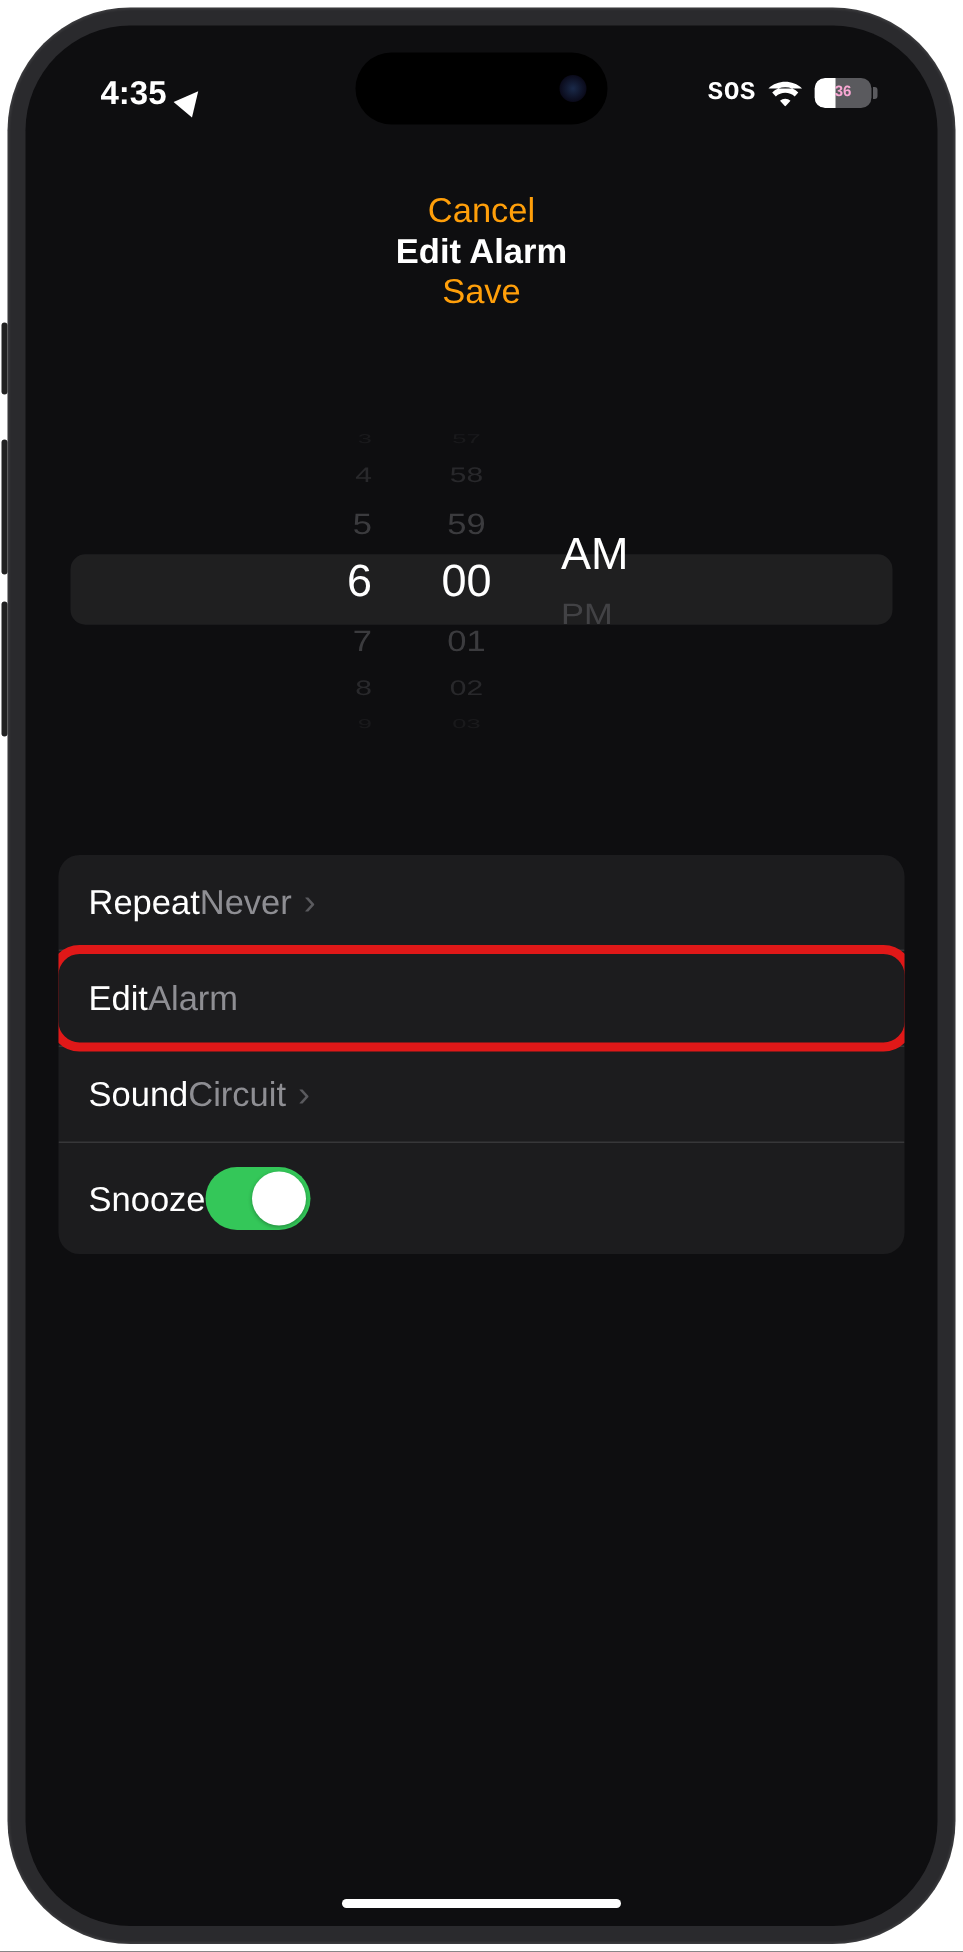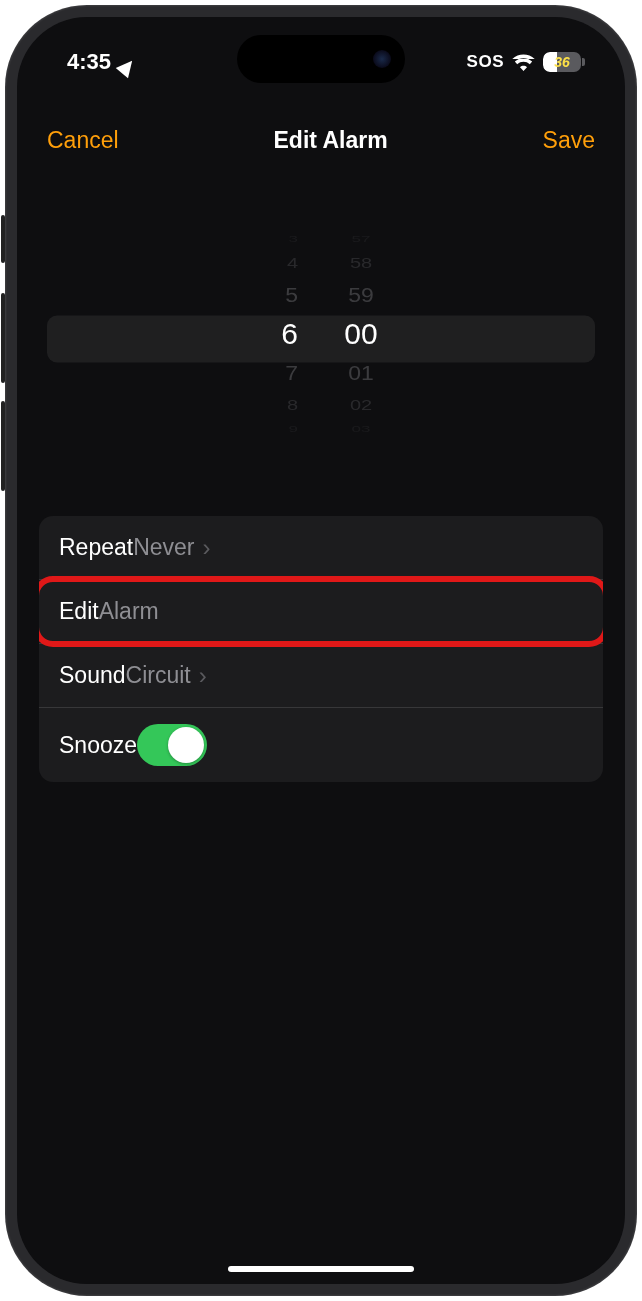--- a/index.html
+++ b/index.html
@@ -120,38 +120,38 @@
       height: 100%;
       background: #fff;
       border-radius: 7px 0 0 7px;
     }
     .battery-text {
       position: absolute;
       left: 0;
       top: 0;
       width: 38px;
       text-align: center;
-      font-size: 14px;
+      font-size: 10px;
       font-weight: 700;
-      color: #fde047;
+      color: #f9a8d4;
       line-height: 20px;
-      font-style: italic;
     }
     .battery-nub {
       width: 3px;
       height: 8px;
       background: #5a5a5e;
       border-radius: 0 2px 2px 0;
       margin-left: 1px;
     }
     .nav-bar {
       display: flex;
       justify-content: space-between;
       align-items: center;
       padding: 40px 30px 28px 30px;
+      flex-direction: column;
     }
     .nav-cancel { color: #ff9f0a; font-size: 23px; }
     .nav-title { color: #fff; font-size: 23px; font-weight: 600; }
     .nav-save { color: #ff9f0a; font-size: 23px; font-weight: 400; }
     .time-picker {
       padding: 20px 30px 30px 30px;
       position: relative;
     }
     .picker-highlight {
       position: absolute;
@@ -280,21 +280,21 @@
     <div class="dynamic-island">
       <div class="island-camera"></div>
     </div>
 
     <div class="status-bar">
       <div class="status-left">
         <span>4:35</span>
         <span class="loc-icon"></span>
       </div>
       <div class="status-right">
-        <span style="font-size:17px;letter-spacing:0.5px;">SOS</span>
+        <span style="font-size:17px;letter-spacing:0.5px;font-family:Liberation Mono, monospace;">SOS</span>
         <span class="wifi-icon">
           <svg width="23" height="17" viewBox="0 0 23 17">
               <path d="M11.5 17 L15 13.2 C13.1 11.4 9.9 11.4 8 13.2 Z M5.2 10.3 C8.7 7 14.3 7 17.8 10.3 L20.2 7.6 C15.4 3.1 7.6 3.1 2.8 7.6 Z M0.3 5 C6.5 -0.9 16.5 -0.9 22.7 5 L22.7 5 L22.7 5" fill="#fff"></path>
             </svg>
         </span>
         <div class="battery">
           <div class="battery-body">
             <div class="battery-fill" style="width:36%"></div>
             <div class="battery-text">36</div>
           </div>
@@ -323,20 +323,24 @@
         </div>
         <div class="picker-col minutes">
           <div class="picker-item far3">57</div>
           <div class="picker-item far2">58</div>
           <div class="picker-item far1">59</div>
           <div class="picker-item selected">00</div>
           <div class="picker-item far1">01</div>
           <div class="picker-item far2">02</div>
           <div class="picker-item far3">03</div>
         </div>
+        <div class="picker-col ampm">
+          <div class="picker-item selected">AM</div>
+          <div class="picker-item far1">PM</div>
+        </div>
       </div>
     </div>
 
     <div class="settings-group">
       <div class="setting-row">
         <span class="setting-label">Repeat</span>
         <div class="setting-right">
           <span class="setting-value">Never</span>
           <span class="chevron">›</span>
         </div>

